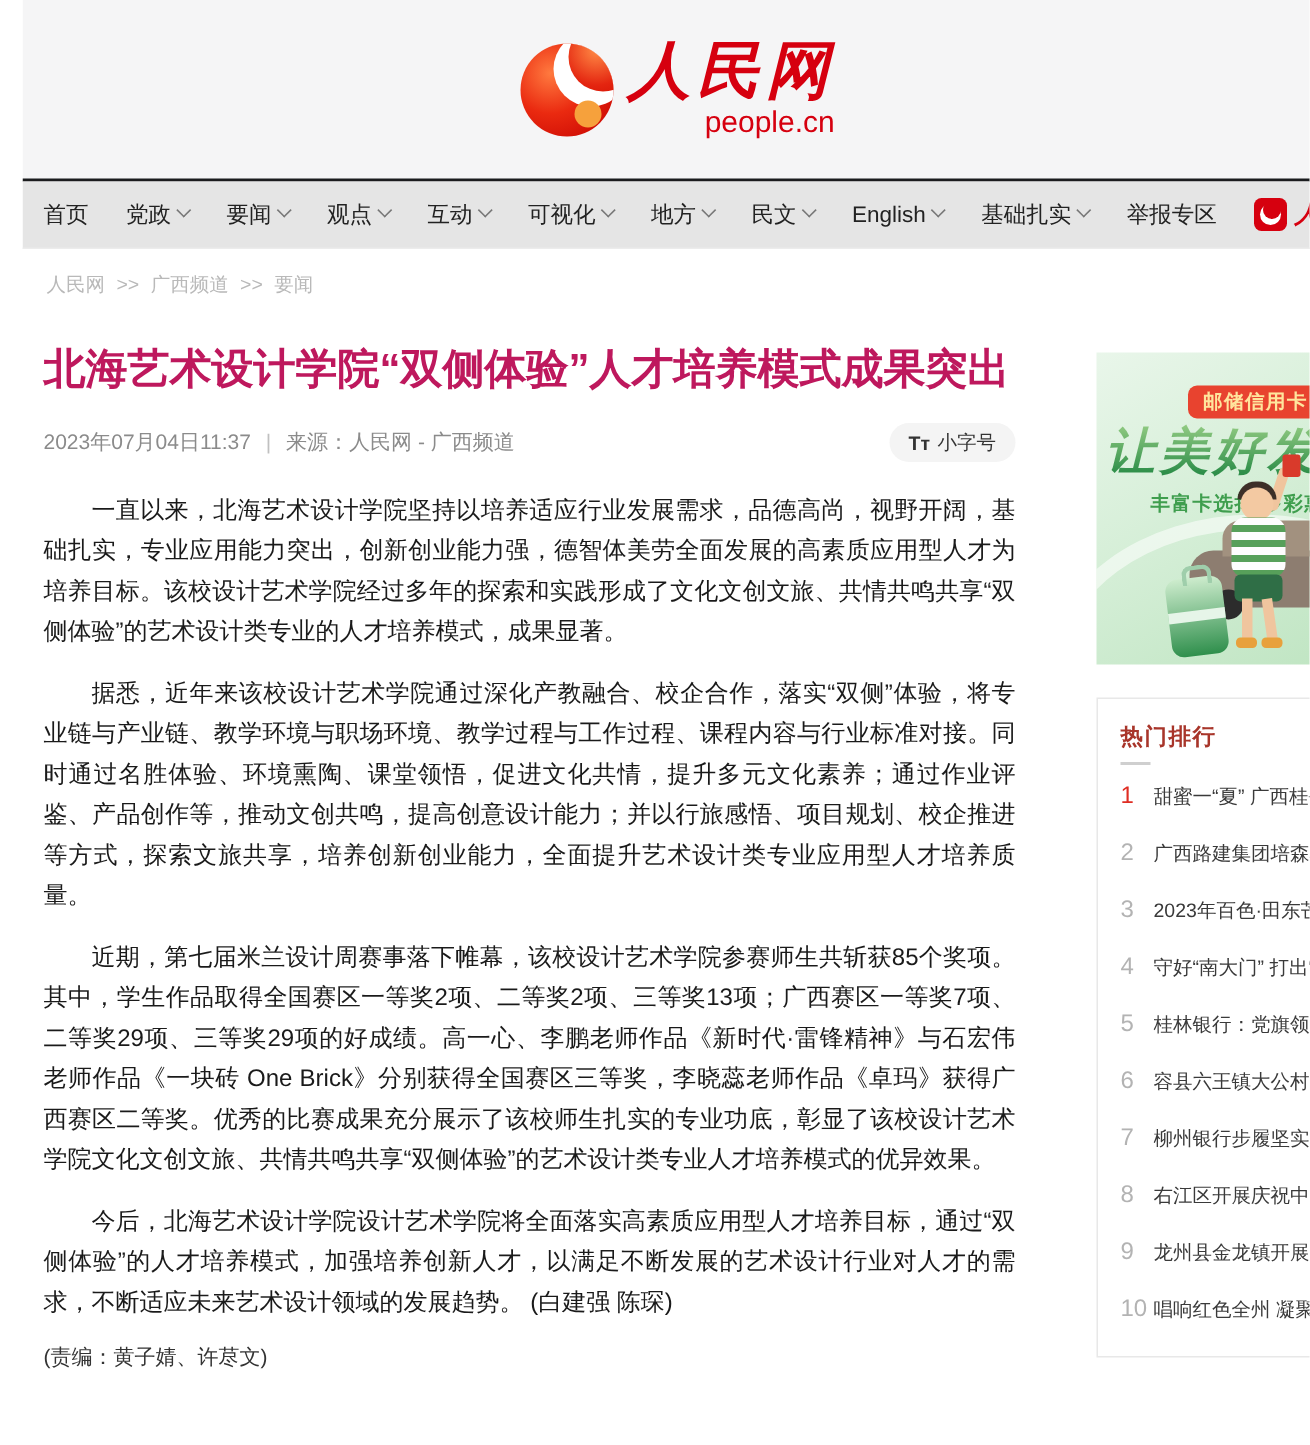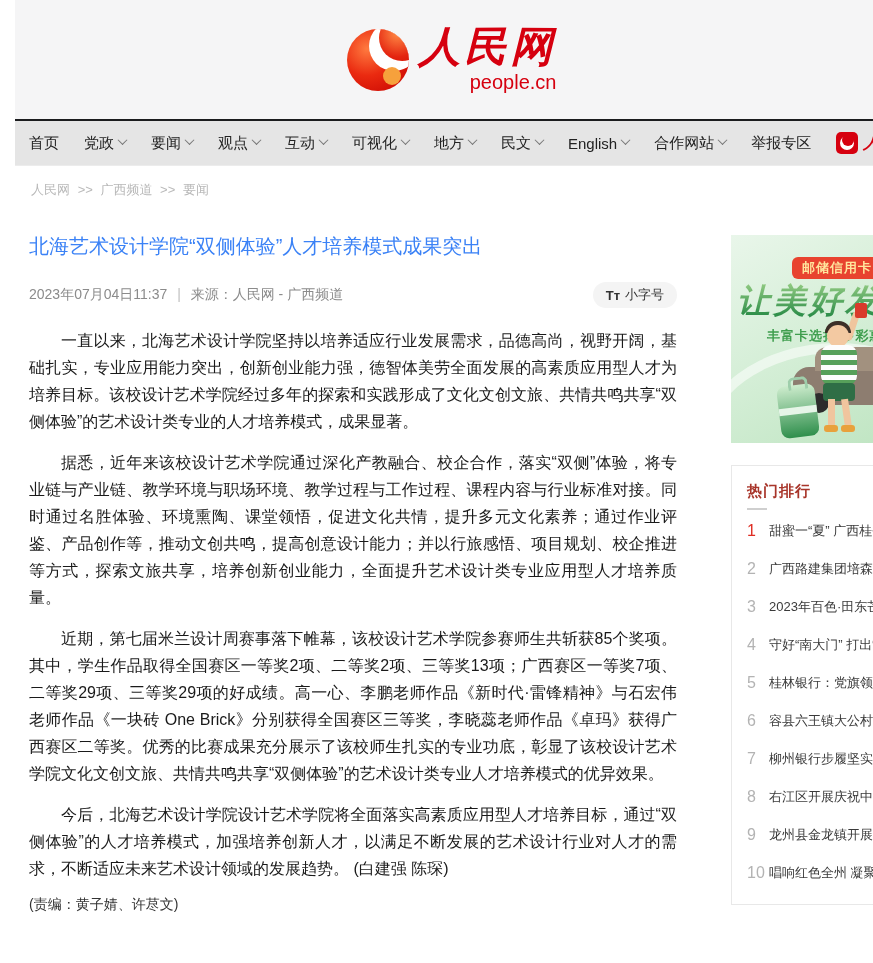--- a/index.html
+++ b/index.html
@@ -40,21 +40,21 @@
   .app-ic b { position:absolute; width:12px; height:12px; border-radius:50%; background:#d6000f; top:2px; left:6px; }
   .app-brand { color:#d6000f; font-weight:700; font-style:italic; font-size:16px; white-space:nowrap; }
 
   
   .crumbs { padding:15px 4px 0 16px; font-size:13px; color:#b9b9b9; }
   .crumbs span { margin-right:4px; }
   .crumb-link { cursor:pointer; }
 
   
   .main { position:absolute; left:14px; top:226px; width:648px; }
-  .title { font-size:20px; line-height:40px; font-weight:400; color:#3b82f6; }
+  .title { font-size:28px; line-height:40px; font-weight:700; color:#be185d; }
   .meta-row { display:flex; align-items:center; margin-top:16px; }
   .meta { font-size:14px; color:#8b8b8b; }
   .meta .sep { margin:0 6px; color:#c0c0c0; }
   .font-pill { margin-left:auto; background:#f4f4f4; border-radius:14px; padding:4px 13px;
     font-size:13px; color:#333; cursor:pointer; display:flex; align-items:center; gap:5px; white-space:nowrap; }
   .font-pill .tt { font-weight:700; }
   .article { margin-top:19px; }
   .article p { font-size:16px; line-height:27px; color:#1a1a1a; text-indent:2em;
     text-align:justify; margin-bottom:14px; }
   .editor { text-align:left; font-size:14px; color:#333; margin-top:6px; }
@@ -156,21 +156,21 @@
         </span>
       <span class="nav-item">
           <span>民文</span>
           <i class="chev"></i>
         </span>
       <span class="nav-item">
           <span>English</span>
           <i class="chev"></i>
         </span>
       <span class="nav-item">
-          <span>合作网站</span>
+          <span>基础扎实</span>
           <i class="chev"></i>
         </span>
       <span class="nav-item">
           <span>举报专区</span>
         </span>
     </div>
     <div class="app-badge">
       <span class="app-ic">
           <i></i>
           <b></b>

